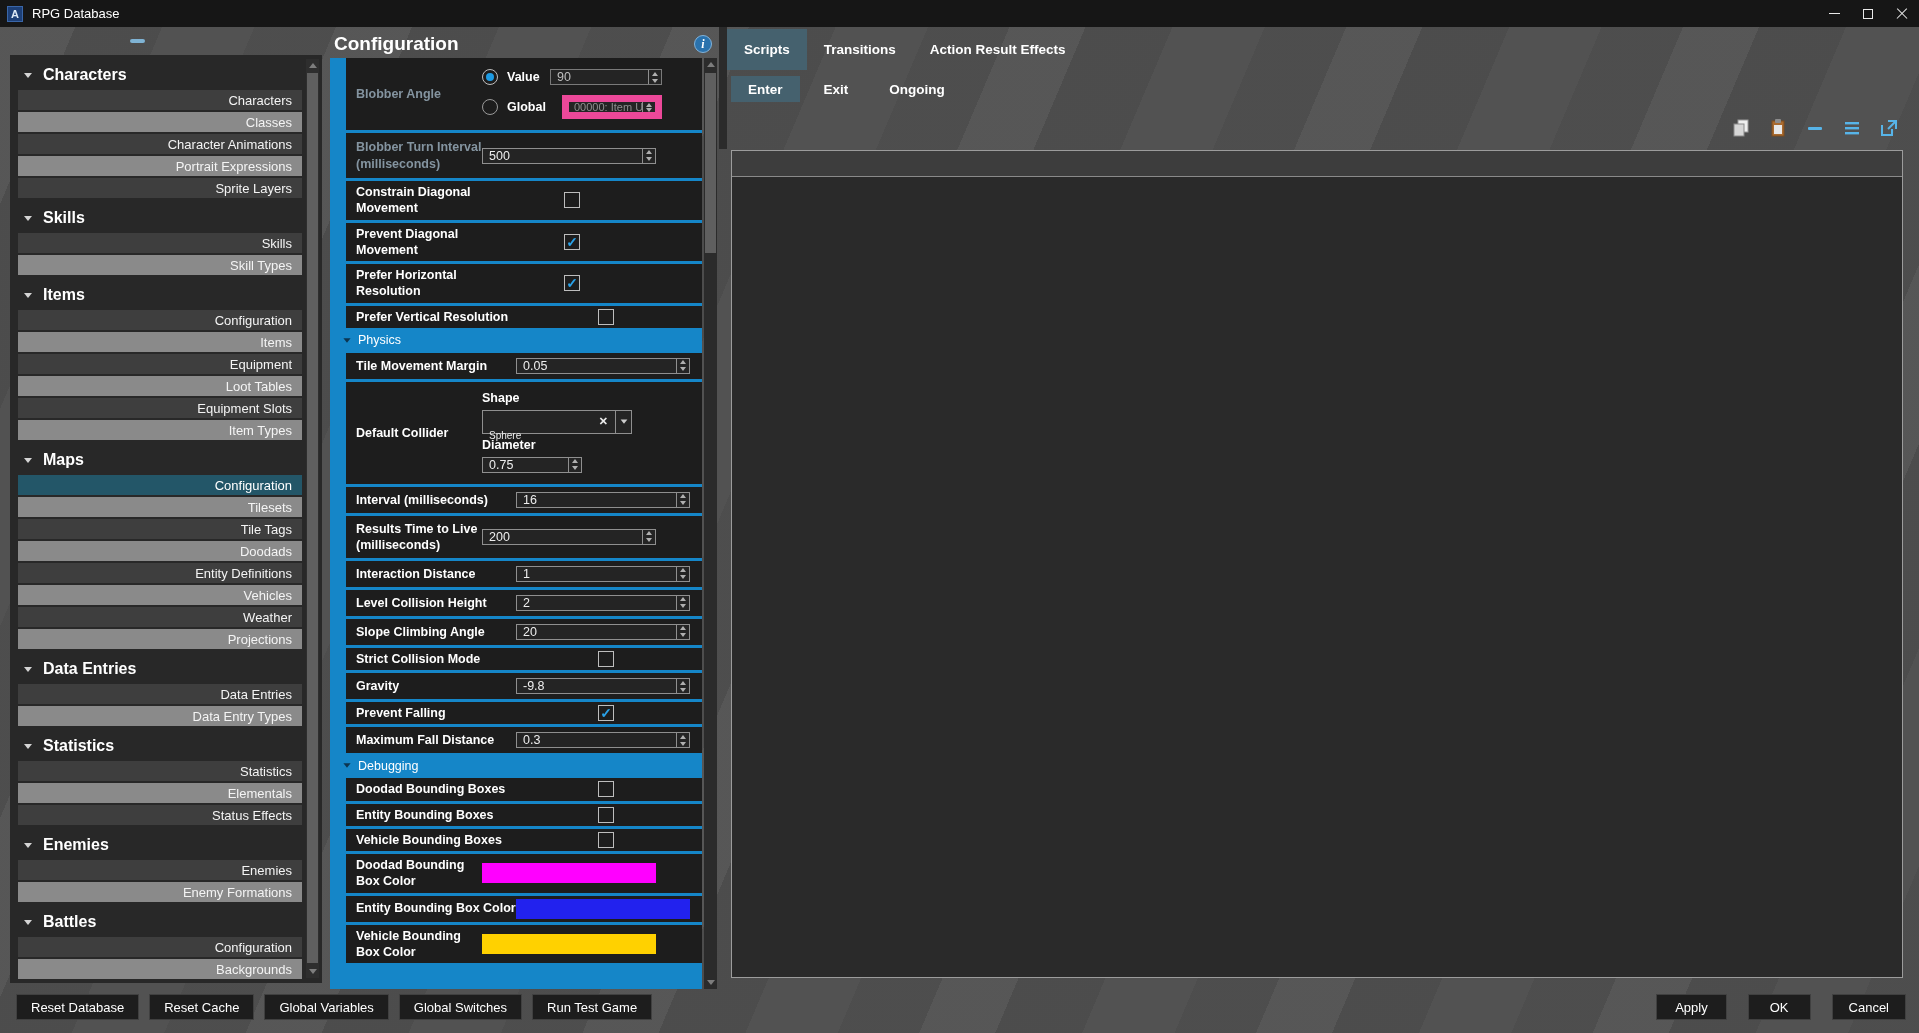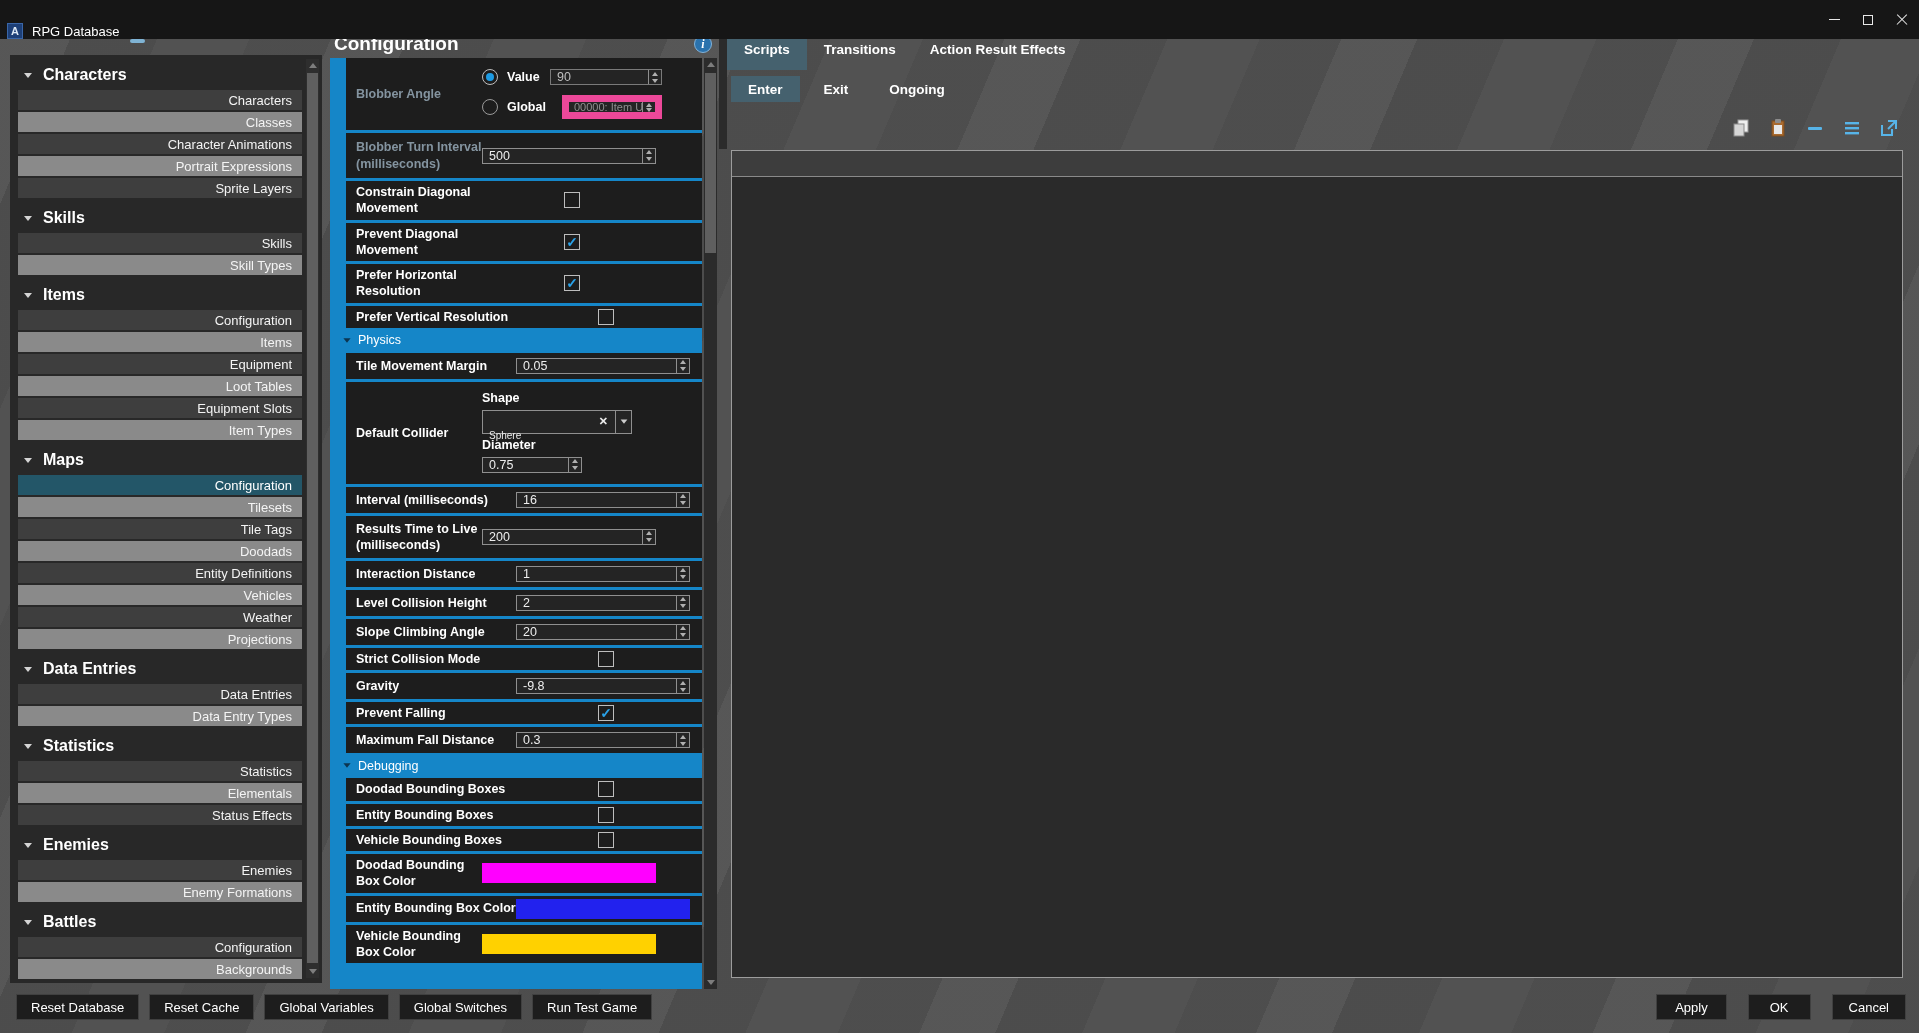--- a/index.html
+++ b/index.html
@@ -1,21 +1,21 @@
 <!DOCTYPE html>
 <html><head>
 <meta charset="utf-8">
 <style>
   * { margin:0; padding:0; box-sizing:border-box; }
   html,body { width:1919px; height:1033px; overflow:hidden; background:#4f4f4f;
     font-family:"Liberation Sans", sans-serif; -webkit-font-smoothing:antialiased; }
 
   
-  .titlebar { position:absolute; left:0; top:0; width:1919px; height:39px;
-    background:#161616; display:flex; align-items:flex-end; z-index:50; }
+  .titlebar { position:absolute; left:0; top:0; width:1919px; height:27px;
+    background:#161616; display:flex; align-items:center; z-index:50; }
   .app-icon { width:16px; height:16px; margin-left:7px; background:#1d3f77;
     border:1px solid #3a66a8; display:flex; align-items:center; justify-content:center; }
   .app-icon::after { content:"A"; color:#dce8f5; font-size:11px; font-weight:bold; }
   .titlebar-title { color:#ffffff; font-size:13px; margin-left:9px; }
   .win-controls { margin-left:auto; display:flex; height:100%; }
   .win-btn { width:34px; height:100%; display:flex; align-items:center; justify-content:center; }
   .glyph-min { width:11px; height:1px; background:#e8e8e8; }
   .glyph-max { width:10px; height:10px; border:1px solid #e8e8e8; }
   .glyph-close { position:relative; width:12px; height:12px; }
   .glyph-close::before,.glyph-close::after { content:""; position:absolute; left:-1px; top:5px;

